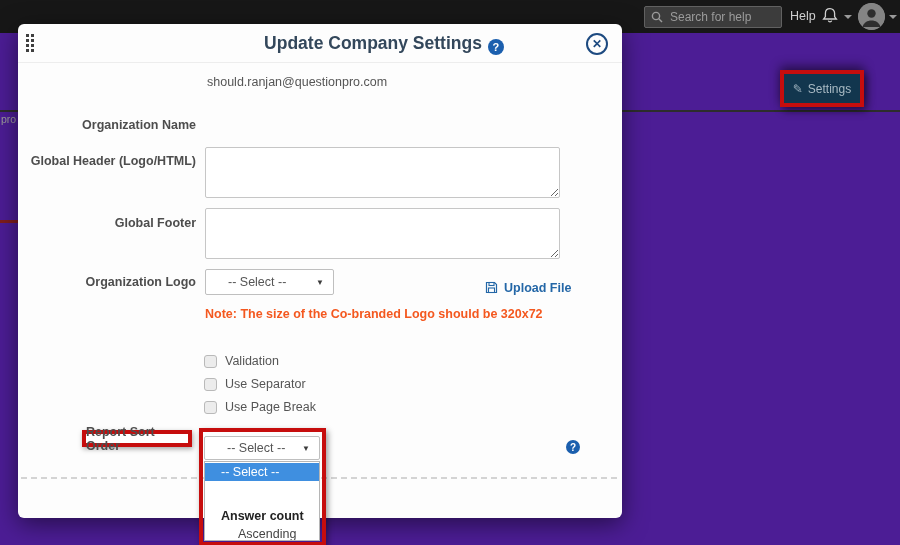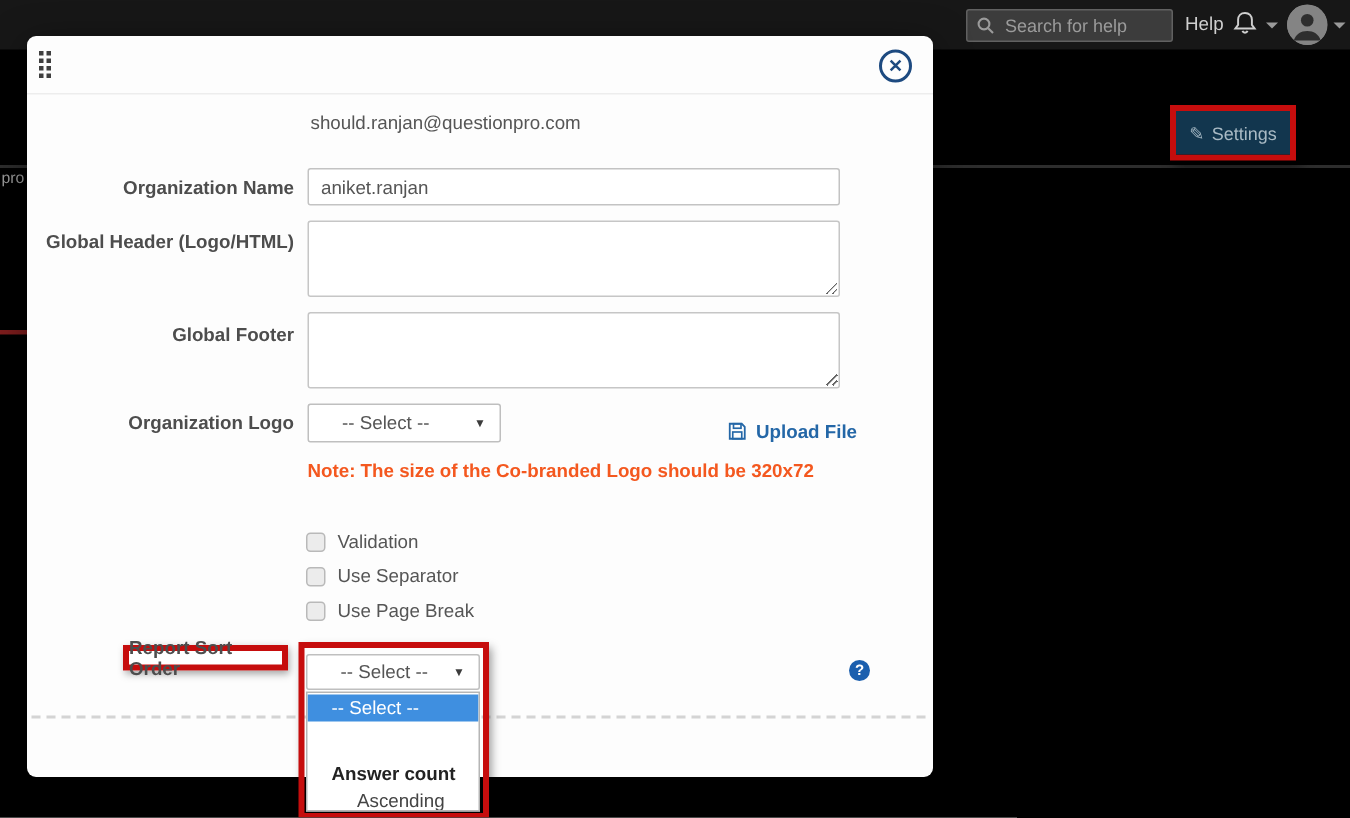--- a/index.html
+++ b/index.html
@@ -1,19 +1,19 @@
 <!DOCTYPE html>
 <html><head>
 <meta charset="utf-8">
 <style>
   html,body{margin:0;padding:0;background:#333;}
   *{box-sizing:border-box;}
   .screen{
     position:relative;width:900px;height:545px;overflow:hidden;
-    background:#000000;font-family:"Liberation Sans",sans-serif;
+    background:#4c1d95;font-family:"Liberation Sans",sans-serif;
     -webkit-font-smoothing:antialiased;
   }
   
   .topbar{position:absolute;left:0;top:0;width:900px;height:33px;background:#171717;}
   .searchbox{position:absolute;left:644px;top:6px;width:138px;height:22px;background:#3c3c3c;
     border:1px solid #616161;border-radius:2px;display:flex;align-items:center;padding:0 6px;gap:5px;}
   .searchbox input{background:transparent;border:none;outline:none;color:#a8a8a8;font-size:12px;width:100%;
     font-family:"Liberation Sans",sans-serif;}
   .searchbox input::placeholder{color:#9b9b9b;}
   .help-label{position:absolute;left:790px;top:9px;color:#cfcfcf;font-size:12.5px;}
@@ -137,27 +137,29 @@
     <div class="drag-handle">
       <span></span>
         <span></span>
         <span></span>
         <span></span>
         <span></span>
         <span></span>
         <span></span>
         <span></span>
     </div>
+    <div class="modal-title">
+      <span>Update Company Settings</span><span class="help-circle">?</span>
+    </div>
     <div class="close-btn">✕</div>
     <div class="header-divider"></div>
 
     <div class="fvalue" style="top:51px">should.ranjan@questionpro.com</div>
 
     <div class="flabel" style="top:94px">Organization Name</div>
-    <input class="tinput" style="top: 88px;" value="aniket.ranjan">
 
     <div class="flabel" style="top:130px">Global Header (Logo/HTML)</div>
     <textarea class="tarea" style="top: 123px;"></textarea>
 
     <div class="flabel" style="top:192px">Global Footer</div>
     <textarea class="tarea" style="top: 184px;"></textarea>
 
     <div class="flabel" style="top:251px">Organization Logo</div>
     <div class="cselect" style="left:187px;top:245px;width:129px;height:26px">
       <span>-- Select --</span>

